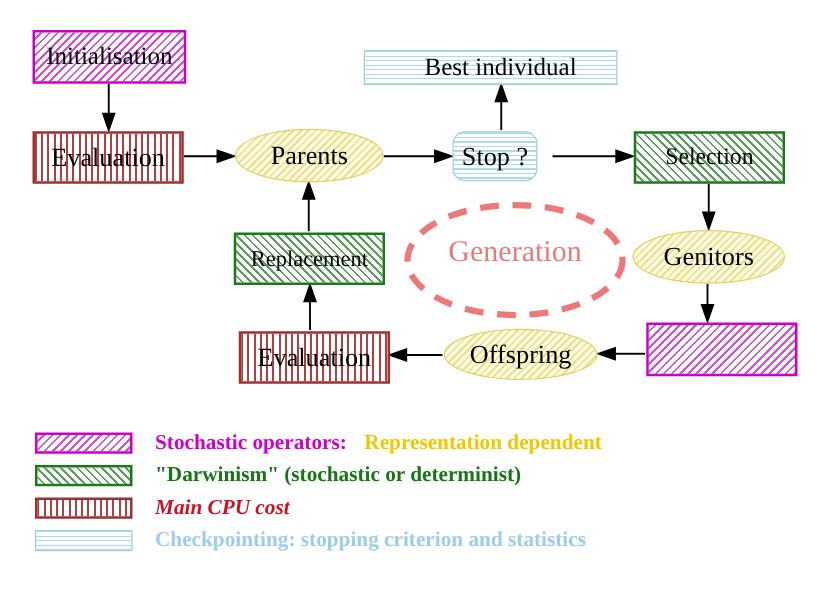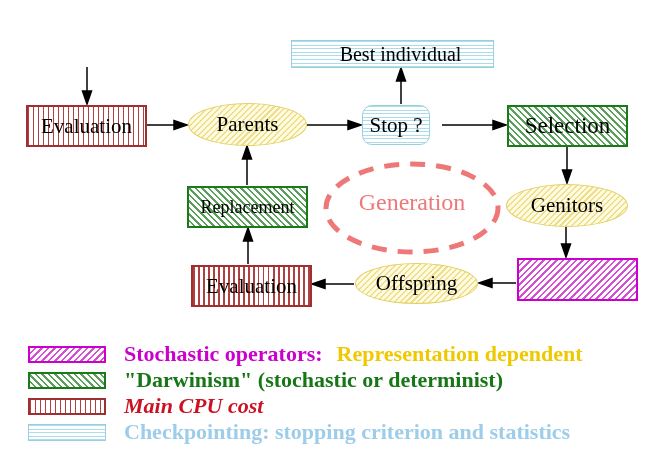--- a/index.html
+++ b/index.html
@@ -33,38 +33,38 @@
     background:repeating-linear-gradient(135deg,#fffbe0 0 2.7px,#eede8e 2.7px 4.2px);
   }
   .ellipse{border-radius:50%;}
 
   
   #n-initialisation{left:26px;top:24px;width:123px;height:43px;font-size:20px;}
   #n-evaluation-top{left:26px;top:105px;width:121px;height:42px;font-size:21px;}
   #n-parents{left:188px;top:103px;width:119px;height:43px;font-size:21px;}
   #n-best-individual{left:291px;top:40px;width:203px;height:28px;font-size:20px;padding-left:16px;}
   #n-stop{left:362px;top:105px;width:68px;height:40px;font-size:21px;border-radius:10px;}
-  #n-selection{left:507px;top:105px;width:121px;height:42px;font-size:23px;}
+  #n-selection{left:507px;top:105px;width:121px;height:42px;font-size:19px;}
   #n-genitors{left:506px;top:184px;width:122px;height:43px;font-size:21px;}
   #n-replacement{left:187px;top:186px;width:121px;height:42px;font-size:18px;text-align:center;}
   #n-evaluation-bottom{left:191px;top:265px;width:121px;height:42px;font-size:21px;}
   #n-offspring{left:355px;top:263px;width:123px;height:41px;font-size:21px;}
   #n-crossover{left:517px;top:258px;width:121px;height:43px;font-size:16px;line-height:1.15;white-space:normal;}
   #n-generation-label{
     left:327px;top:185px;width:170px;height:34px;font-size:24px;color:#ee7878;
     background:transparent;border:none;
   }
 
   #arrow-layer{position:absolute;left:0;top:0;width:662px;height:471px;pointer-events:none;}
 
   
   .legend-row{position:absolute;left:28px;display:flex;align-items:center;height:18px;}
   .legend-swatch{box-sizing:border-box;width:78px;height:17px;flex:0 0 78px;}
   .legend-text{
-    margin-left:18px;font-size:22px;font-weight:bold;white-space:nowrap;
+    margin-left:18px;font-size:17px;font-weight:bold;white-space:nowrap;
     font-family:"Liberation Serif","DejaVu Serif",serif;
   }
   #legend-row-0{top:345px;}
   #legend-row-1{top:371px;}
   #legend-row-2{top:397px;}
   #legend-row-3{top:423px;align-items:center;}
   .t-magenta{color:#cc00cc;}
   .t-gold{color:#f0c800;margin-left:14px;}
   .t-green{color:#177717;}
   .t-red{color:#cc1122;font-style:italic;}
@@ -120,20 +120,21 @@
         <line x1="248" y1="264" x2="248" y2="241"></line>
           <polygon points="248,228 243.5,241 252.5,241"></polygon>
       </g>
       <g>
         <line x1="247" y1="185" x2="247" y2="159"></line>
           <polygon points="247,146 242.5,159 251.5,159"></polygon>
       </g>
     </g>
   </svg>
 
+  <div class="node hatch-magenta" id="n-initialisation">Initialisation</div>
 
   <div class="node vlines-red" id="n-evaluation-top">Evaluation</div>
 
   <div class="node hatch-yellow ellipse" id="n-parents">Parents</div>
 
   <div class="node hlines-cyan" id="n-best-individual">Best individual</div>
 
   <div class="node hlines-cyan" id="n-stop">Stop ?</div>
 
   <div class="node hatch-green" id="n-selection">Selection</div>

